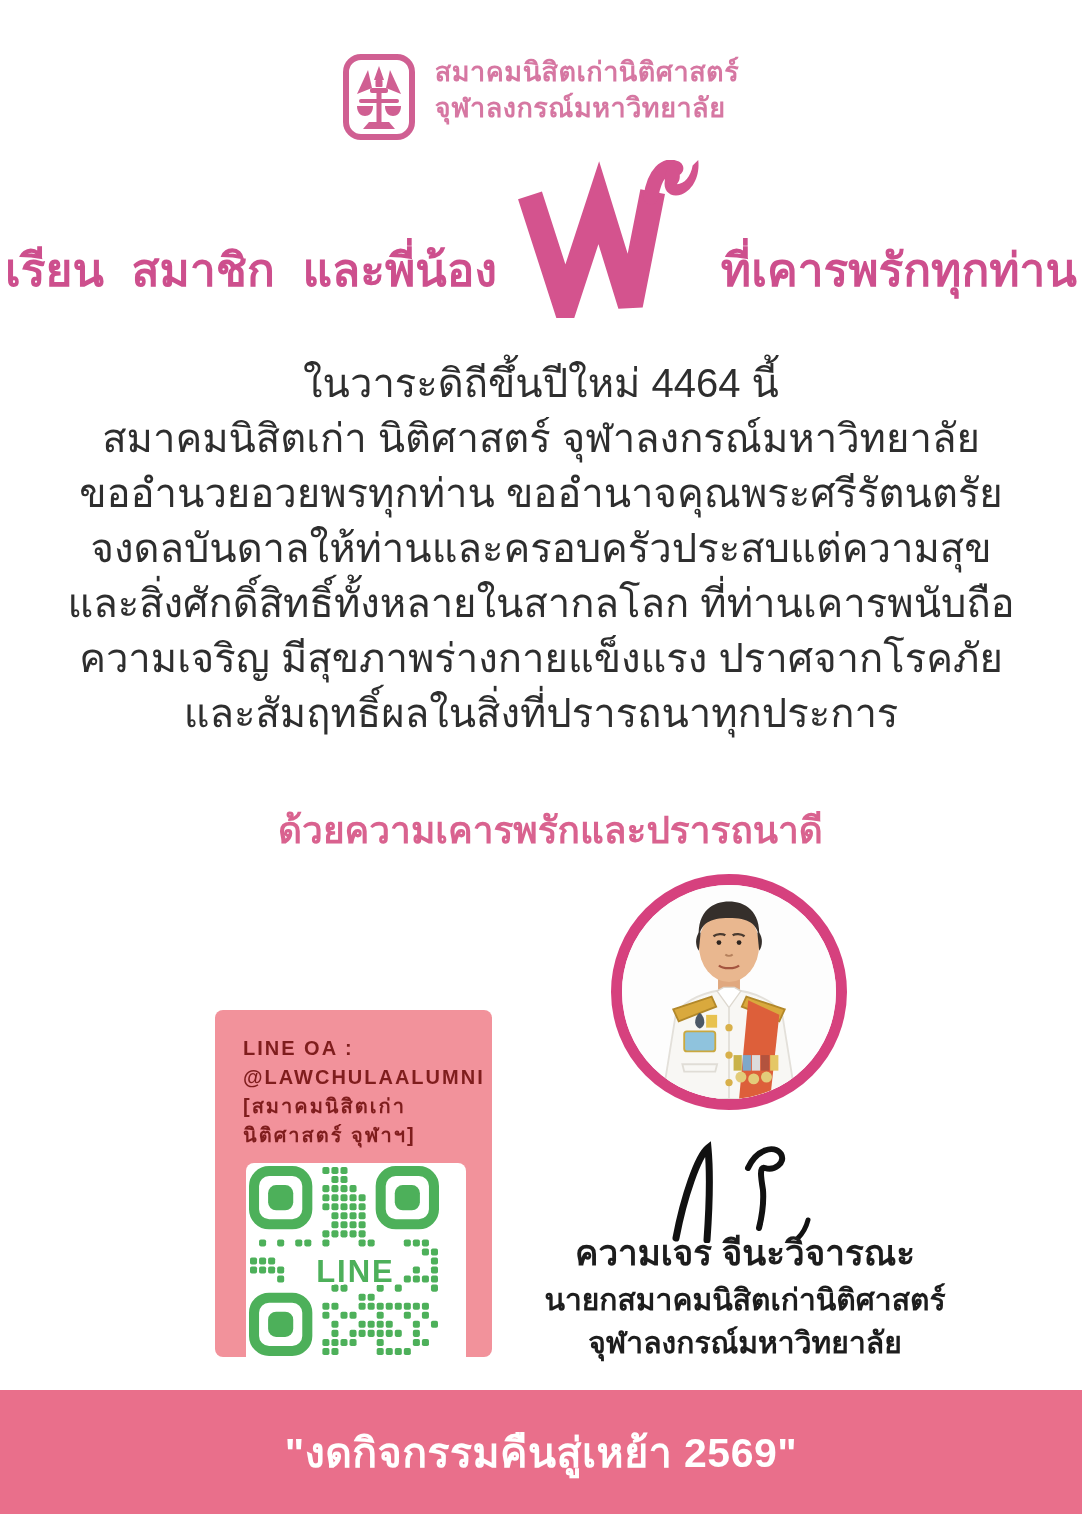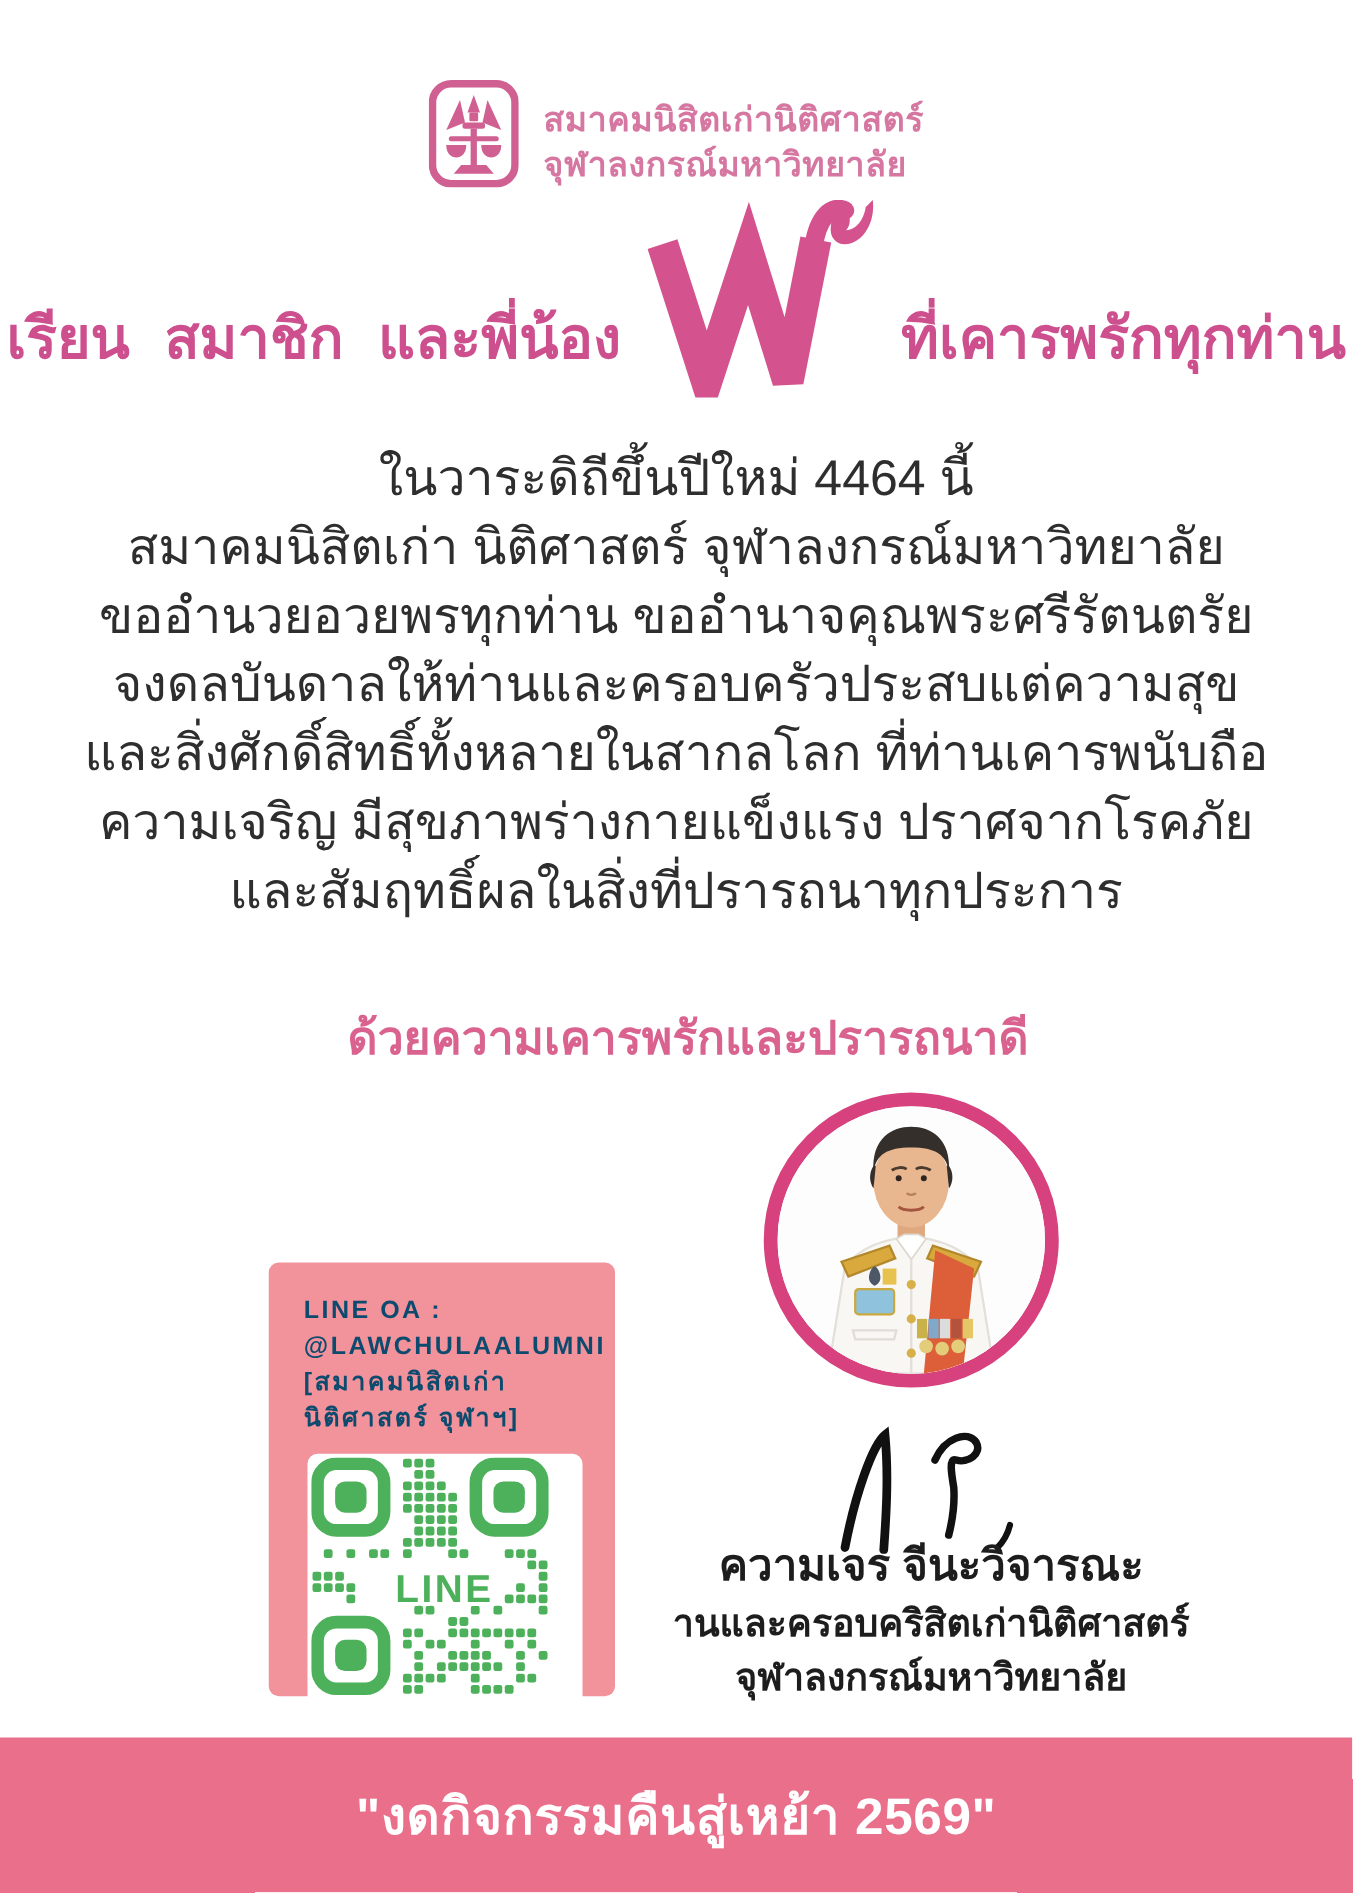--- a/index.html
+++ b/index.html
@@ -3,22 +3,22 @@
 <meta charset="utf-8">
 <style>
   * { margin:0; padding:0; box-sizing:border-box; }
   html,body { background:#ffffff; }
   .page {
     position:relative; width:1082px; height:1514px; margin:0 auto;
     background:#ffffff; overflow:hidden;
     font-family:"Liberation Sans","DejaVu Sans",sans-serif;
   }
   
-  .header { position:absolute; top:64px; left:0; width:100%;
-    display:flex; justify-content:center; align-items:flex-end; gap:20px; }
+  .header { position:absolute; top:54px; left:0; width:100%;
+    display:flex; justify-content:center; align-items:flex-start; gap:20px; }
   .logo-svg { width:72px; height:86px; display:block; }
   .logo-stroke { stroke:var(--c-logo_pink); fill:none; }
   .logo-fill { fill:var(--c-logo_pink); }
   .org-name { text-align:left; color:var(--c-org_pink); font-size:27px;
     line-height:36px; font-weight:600; letter-spacing:.5px; }
   
   .headline { position:absolute; top:160px; left:0; width:100%; height:160px;
     display:flex; justify-content:center; align-items:flex-end; gap:14px;font-family:Liberation Mono, monospace; }
   .headline-text { color:var(--c-pink_primary); font-size:46px; font-weight:800;
     padding-bottom:14px; white-space:nowrap; }
@@ -28,21 +28,21 @@
   
   .letter-body { position:absolute; top:356px; left:0; width:100%;
     text-align:center; color:var(--c-body_text); font-size:40px;
     line-height:55px; font-weight:500; }
   .valediction { position:absolute; top:800px; left:0; width:100%;
     text-align:center; color:var(--c-valediction_pink);
     font-size:37px; font-weight:800;padding-left:19px; }
   
   .line-card { position:absolute; left:215px; top:1010px; width:277px; height:347px;
     background:var(--c-card_pink); border-radius:8px; padding:24px 24px 0 28px; }
-  .line-card-text { color:#0c4a6e; font-size:20px; line-height:29px;
+  .line-card-text { color:#7f1d1d; font-size:20px; line-height:29px;
     font-weight:700; letter-spacing:2px; white-space:nowrap; }
   .qr-box { position:relative; width:220px; height:220px; background:#ffffff;
     border-radius:8px; margin:13px auto 0 auto; padding:3px; }
   .qr-module { fill:var(--c-qr_green); }
   .qr-finder { stroke:var(--c-qr_green); }
   .qr-label { position:absolute; left:50%; top:50%; transform:translate(-50%,-54%);
     color:var(--c-qr_green); font-size:31px; font-weight:800; letter-spacing:2px;
     text-shadow:-3px 0 0 #fff,3px 0 0 #fff,0 -3px 0 #fff,0 3px 0 #fff,
       -2px -2px 0 #fff,2px -2px 0 #fff,-2px 2px 0 #fff,2px 2px 0 #fff; }
   
@@ -282,21 +282,21 @@
   <span class="signature">
     <svg width="190" height="105" viewBox="0 0 190 105">
       <path class="sig-stroke" stroke-width="7" d="M26,100 C34,58 48,18 58,10 C61,42 59,74 57,102"></path>
       <path class="sig-stroke" stroke-width="6" d="M98,30 C106,12 124,6 131,16 C136,25 124,33 115,30 C109,28 111,40 113,52 C114,66 112,78 109,90"></path>
       <path class="sig-stroke" stroke-width="5" d="M158,82 C156,90 152,96 148,100"></path>
     </svg>
   </span>
 
   <div class="signatory-block">
     <div class="signatory-name">ความเจร จีนะวิจารณะ</div>
-    <div class="signatory-title">านและครอบคริสิตเก่านิติศาสตร์</div>
+    <div class="signatory-title">นายกสมาคมนิสิตเก่านิติศาสตร์</div>
     <div class="signatory-title">จุฬาลงกรณ์มหาวิทยาลัย</div>
   </div>
 
   <div class="banner">
     <span class="banner-text">"งดกิจกรรมคืนสู่เหย้า 2569"</span>
   </div>
 
 </div>
 
 </body></html>

